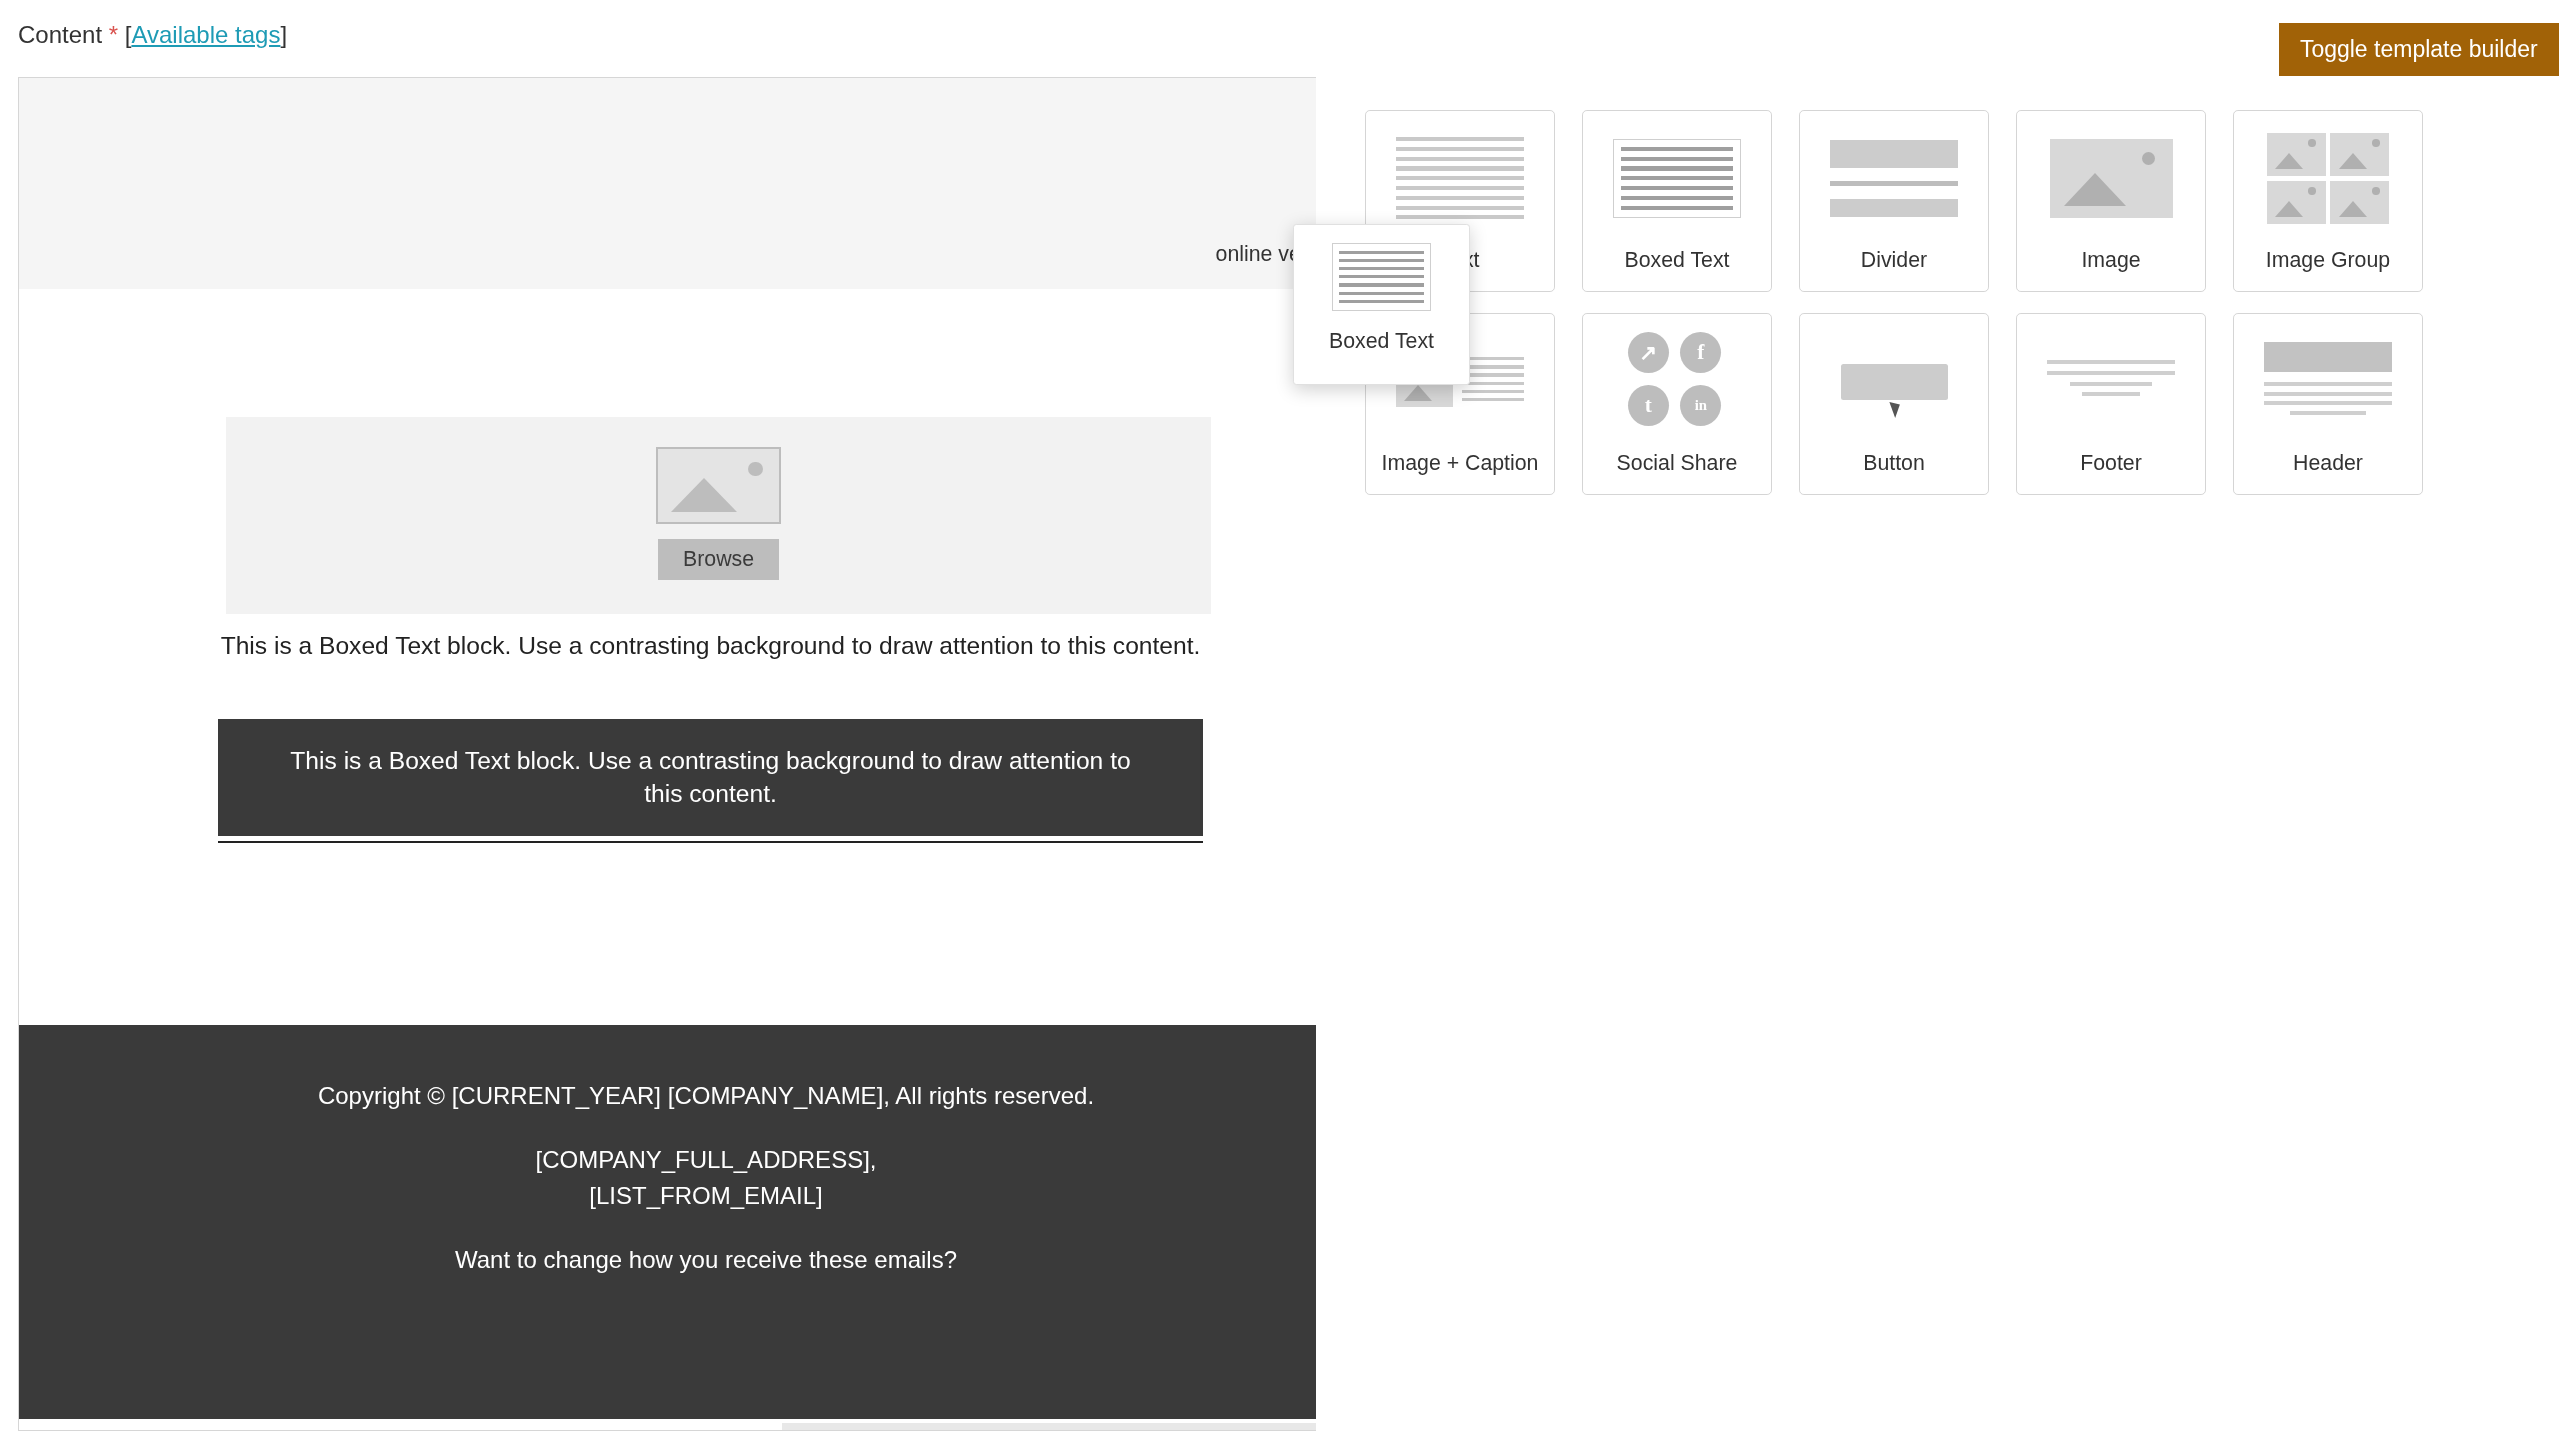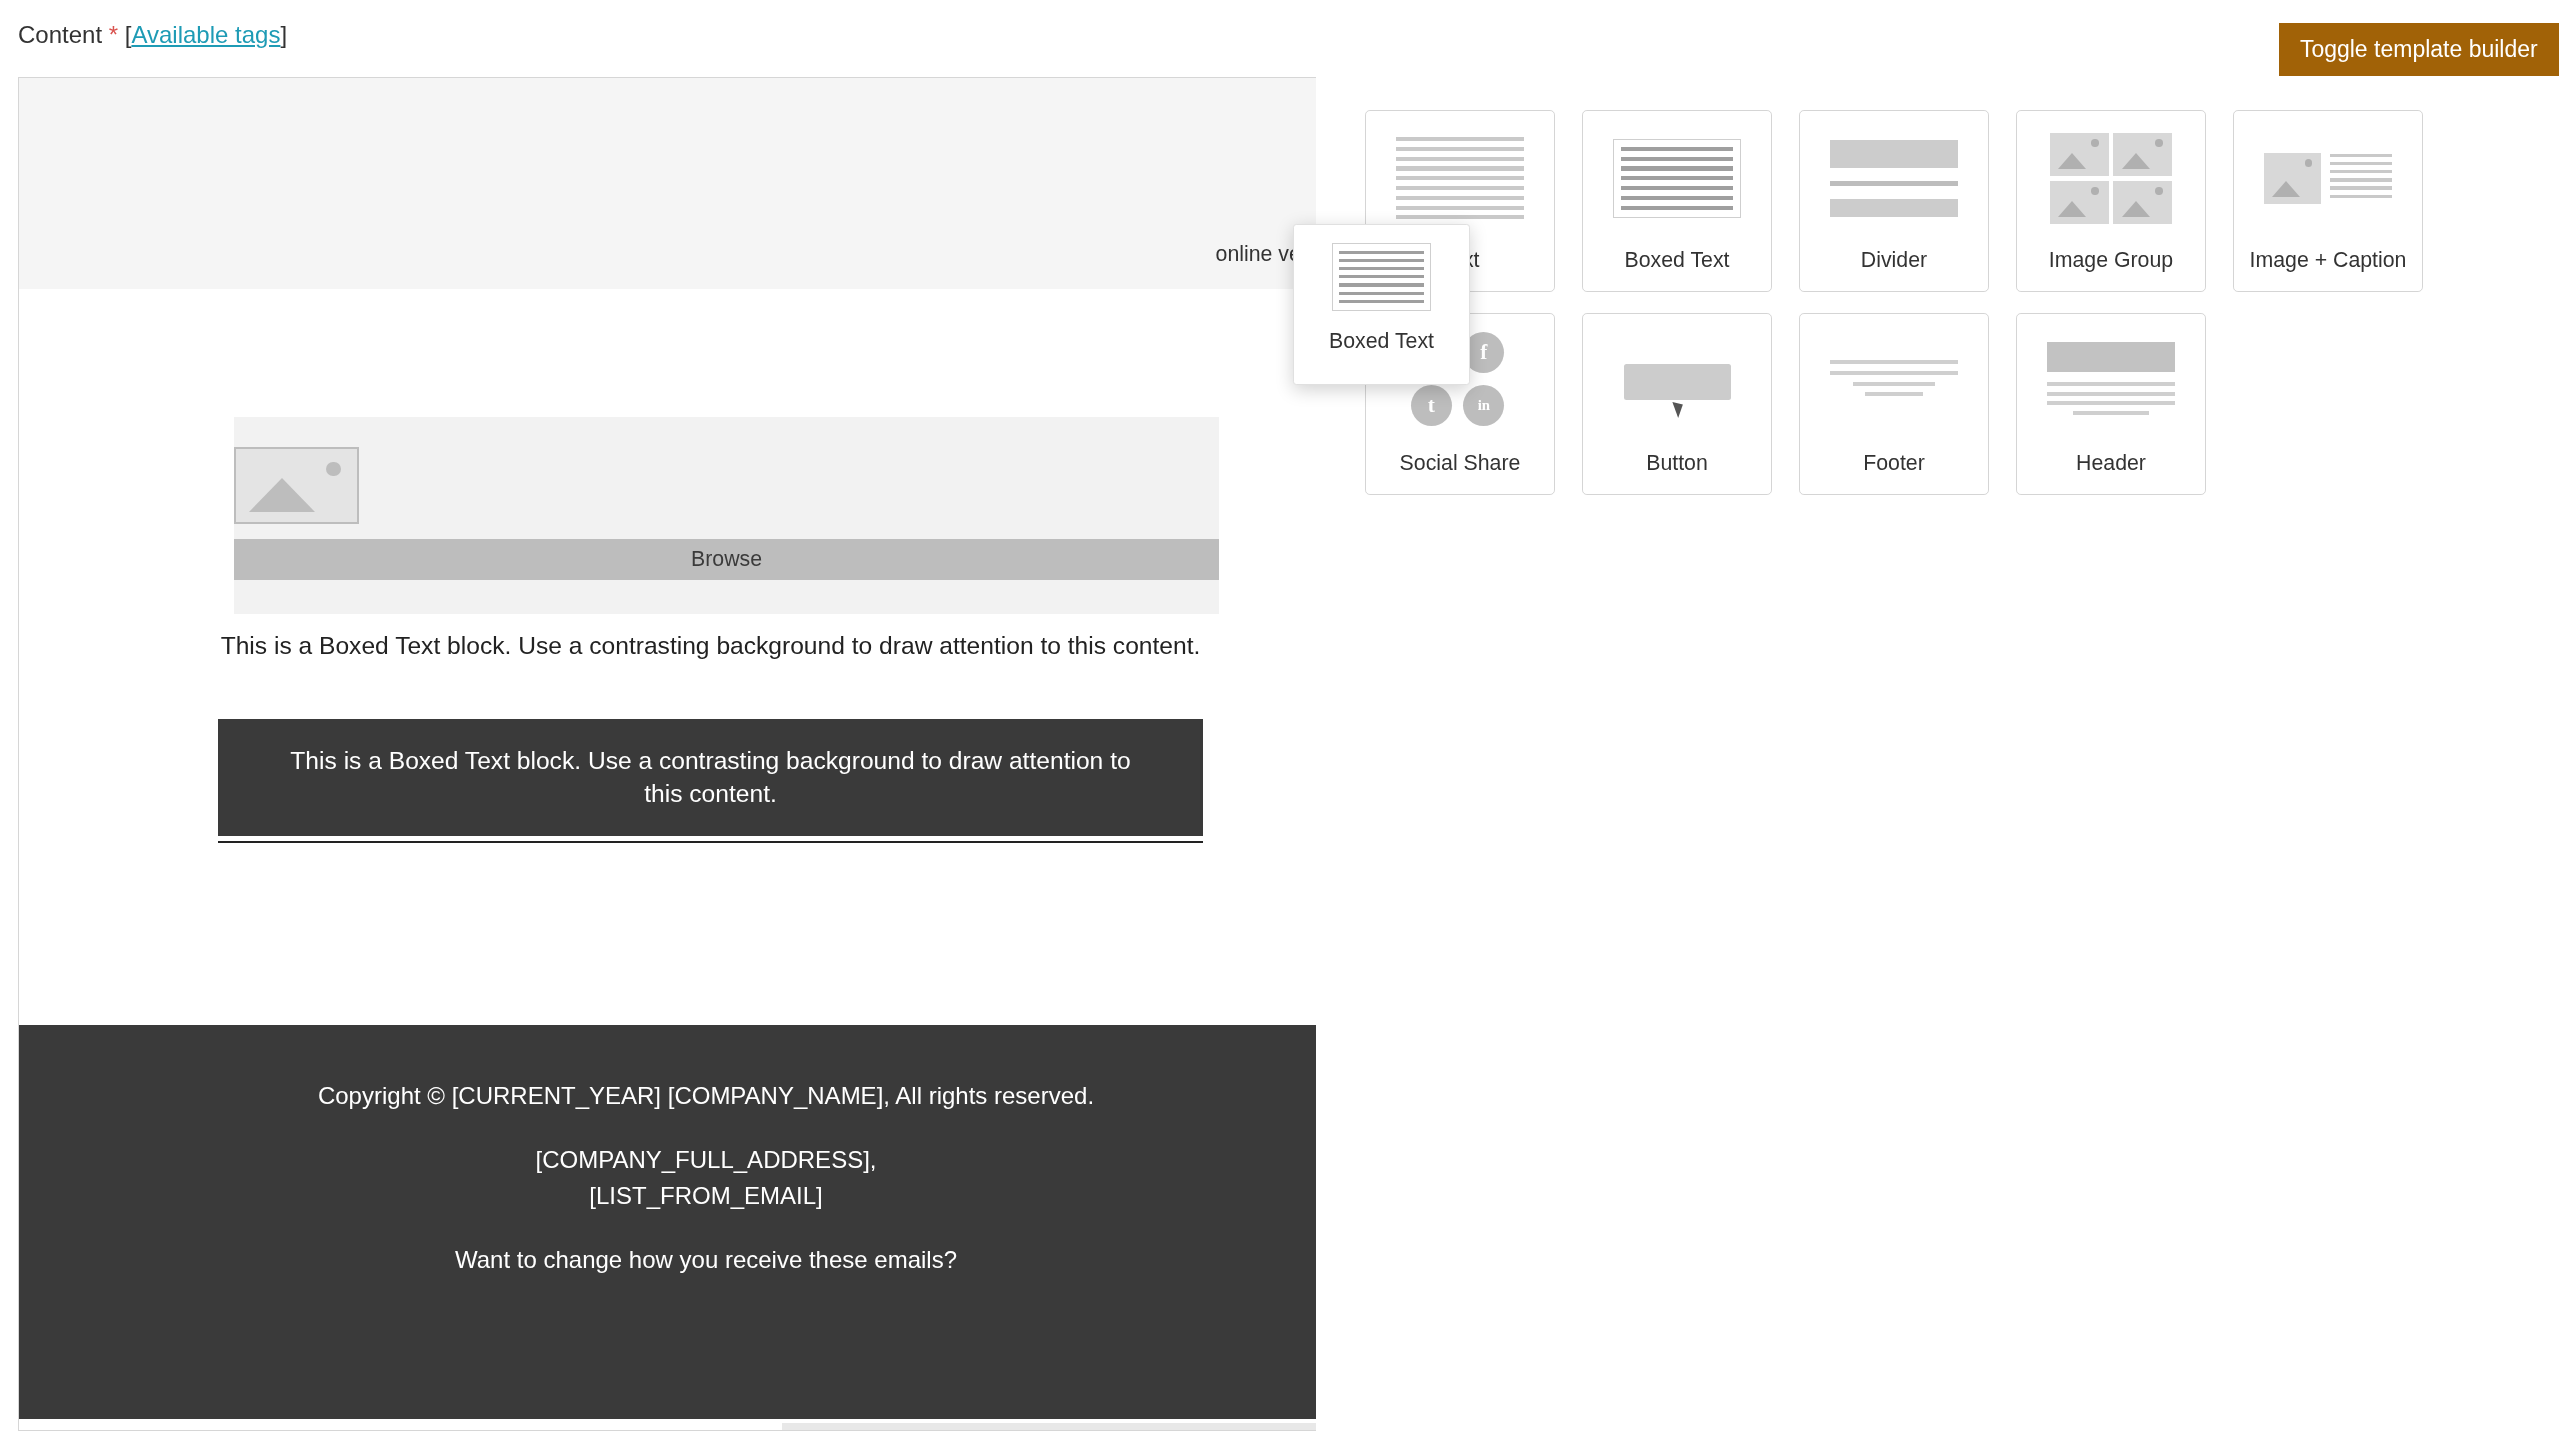--- a/index.html
+++ b/index.html
@@ -55,23 +55,23 @@
   .online-version {
     position: absolute; right: 46px; top: 164px;
     font-size: 21.3px; color: #333333;
   }
   .email-body {
     position: absolute; left: 0; top: 211px; width: 1374px; height: 736px;
     background: #ffffff;
   }
 
   .img-block {
-    position: absolute; left: 215px; top: 128px;
+    position: absolute; left: 207px; top: 128px;
     width: 985px; height: 197px; background: #f2f2f2;
-    display: flex; flex-direction: column; justify-content: center;
+    display: flex; flex-direction: column; align-items: center; justify-content: center;
   }
   .img-placeholder {
     width: 125px; height: 77px; border: 2.5px solid #bdbdbd; background: #e4e4e4;
     position: relative; margin-top: -3.3px;
   }
   .img-placeholder .mountain {
     position: absolute; left: 13px; bottom: 9.9px;
     width: 0; height: 0;
     border-left: 33px solid transparent; border-right: 33px solid transparent;
     border-bottom: 34px solid #bdbdbd;
@@ -364,20 +364,29 @@
       <div class="thumb">
         <div class="divider-thumb">
           <div class="bar"></div>
             <div class="rule"></div>
             <div class="bar2"></div>
         </div>
       </div>
       <div class="tile-label">Divider</div>
     </div>
 
+    <div class="tile">
+      <div class="thumb">
+        <div class="image-thumb">
+            <div class="mt"></div>
+            <div class="sn"></div>
+          </div>
+      </div>
+      <div class="tile-label">Image</div>
+    </div>
 
     <div class="tile">
       <div class="thumb">
         <div class="grid4">
           <div class="cell">
               <div class="mt"></div>
               <div class="sn"></div>
             </div>
           <div class="cell">
               <div class="mt"></div>

